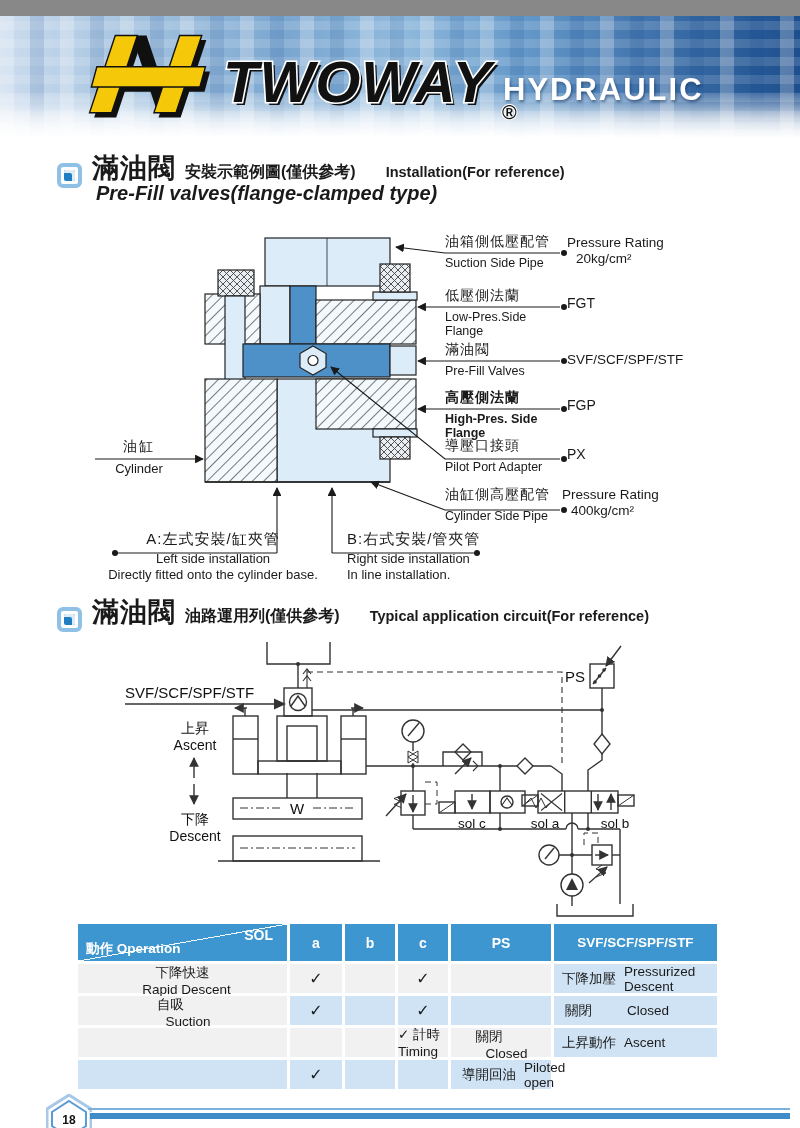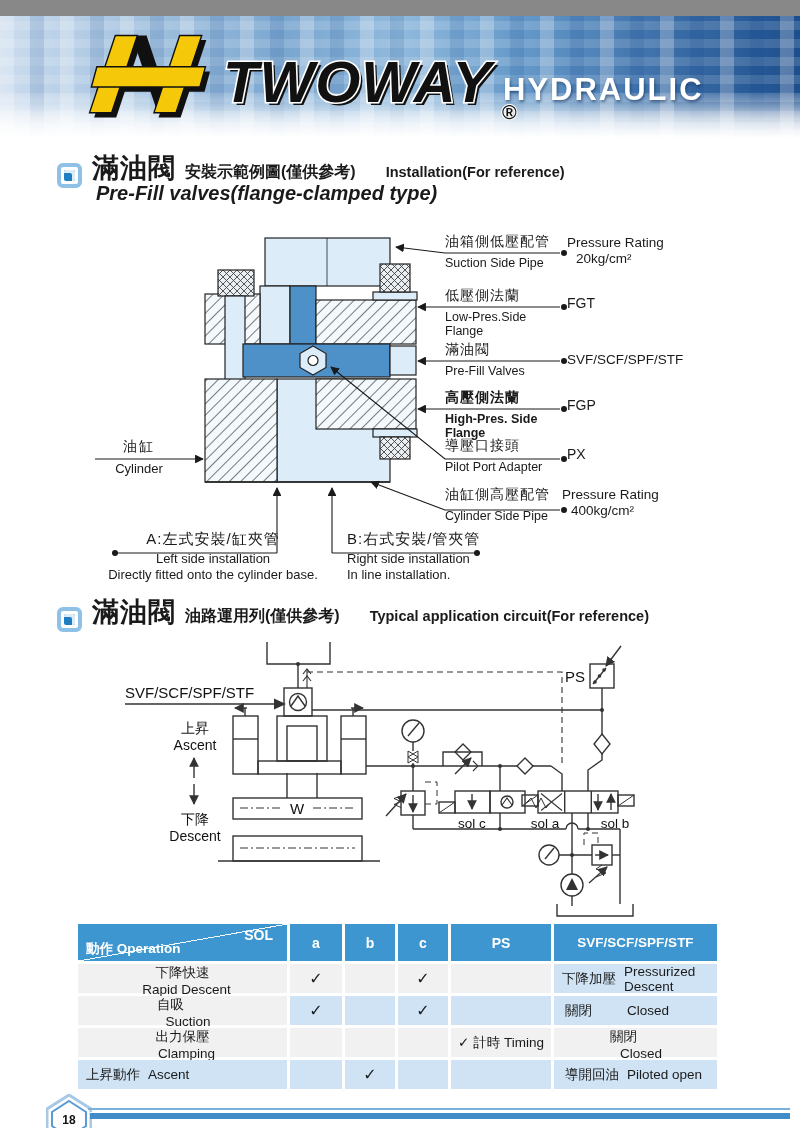--- a/index.html
+++ b/index.html
@@ -415,24 +415,20 @@
       </div>
     <div class="bc r1 chk">✓</div>
     <div class="bc r1 chk"></div>
     <div class="bc r1 chk">✓</div>
     <div class="bc r1"></div>
     <div class="bc r1 stc">
       <span class="zh">關閉</span>
         <span>Closed</span>
       </div>
 
-    <div class="bc r0 opc">
-      <span class="zh">出力保壓</span>
-        <span>Clamping</span>
-      </div>
     <div class="bc r0 chk"></div>
     <div class="bc r0 chk"></div>
     <div class="bc r0 chk"></div>
     <div class="bc r0">✓ 計時 Timing</div>
     <div class="bc r0 stc">
       <span class="zh">關閉</span>
         <span>Closed</span>
       </div>
 
     <div class="bc r1 opc">

